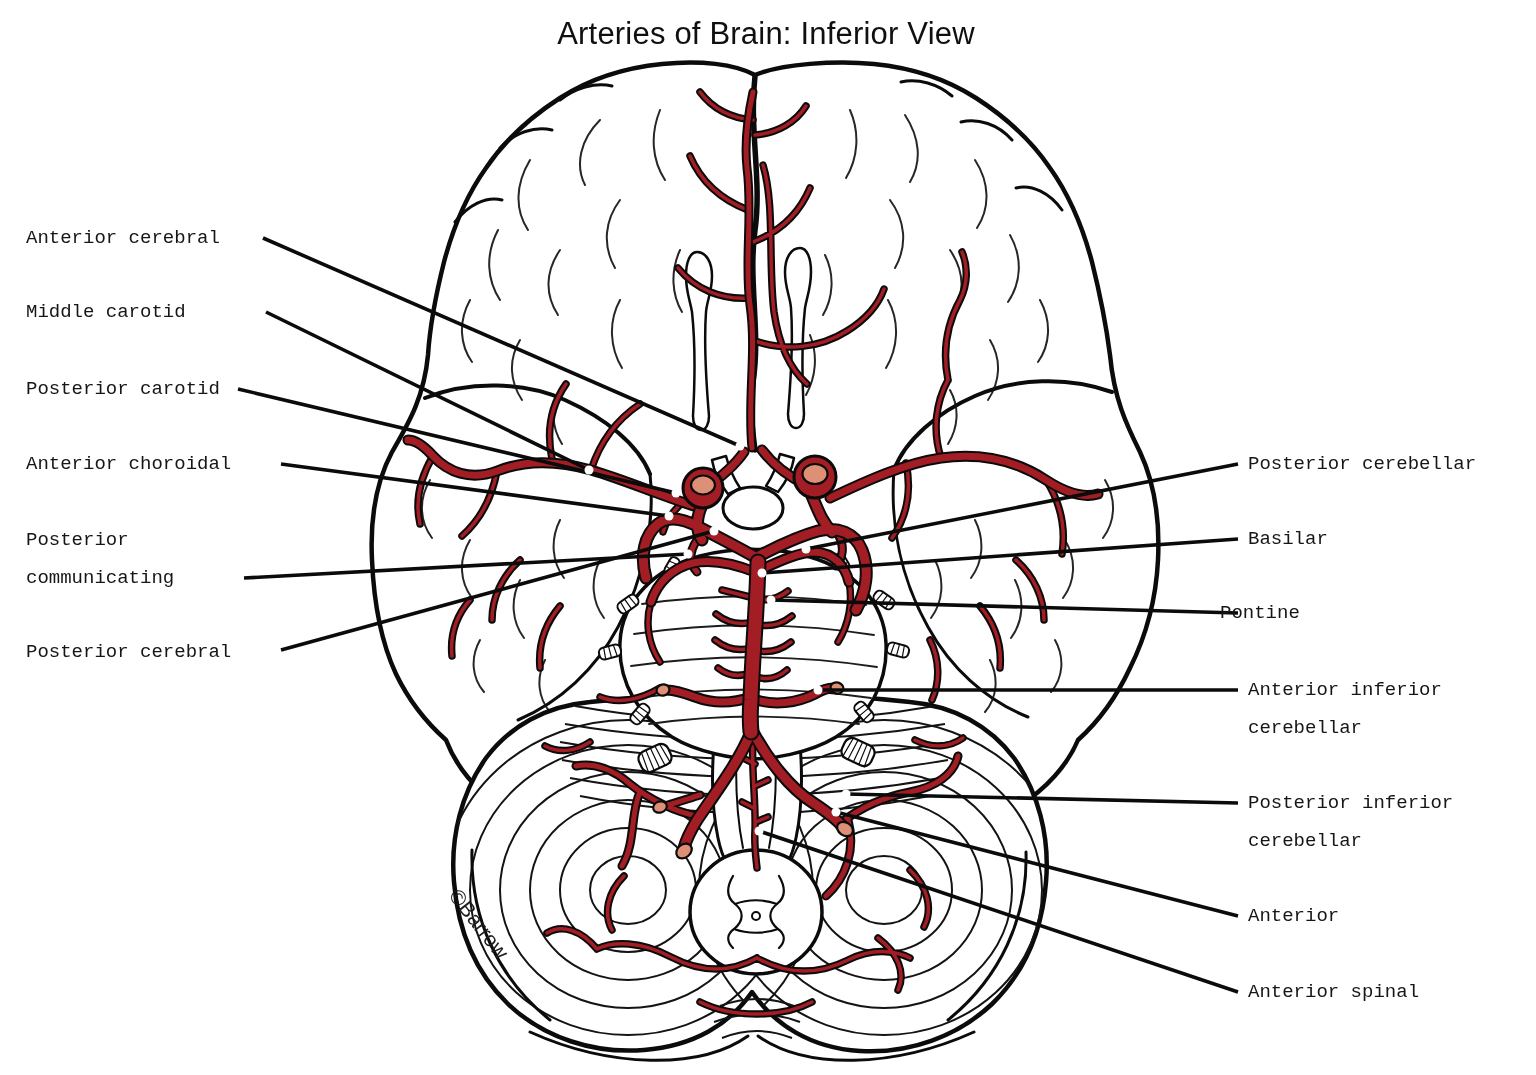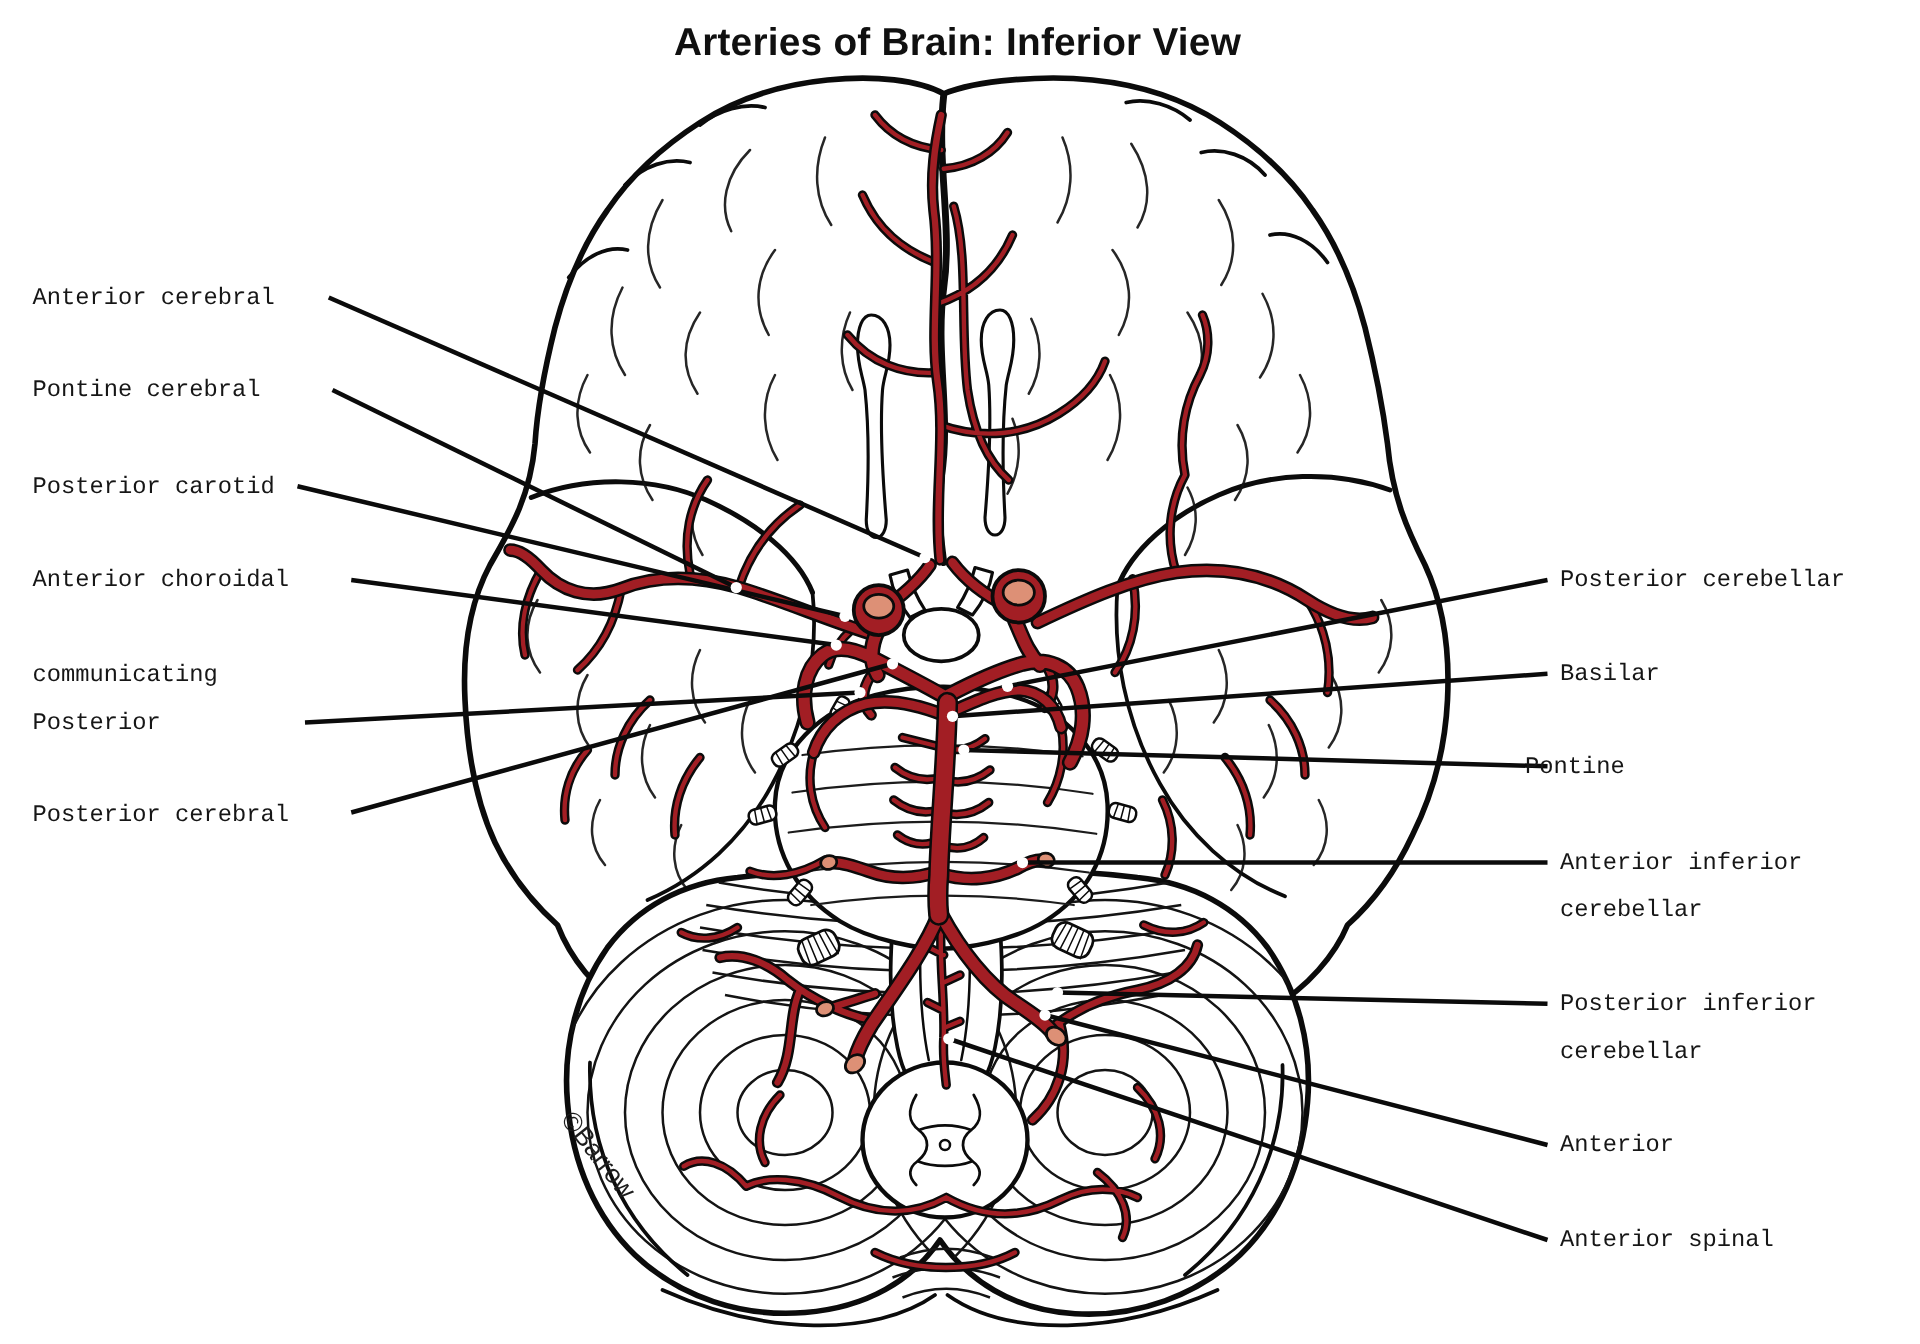--- a/index.html
+++ b/index.html
@@ -1,20 +1,20 @@
 <!DOCTYPE html>
 <html><head>
 <meta charset="utf-8">
 <style>
   html,body{margin:0;padding:0;background:#ffffff;}
   #stage{position:relative;width:1536px;height:1075px;background:#ffffff;overflow:hidden;
          font-family:"Liberation Sans",sans-serif;}
   #figure-svg{position:absolute;left:0;top:0;}
   .page-title{position:absolute;left:0;right:4px;top:16px;text-align:center;
-              font-size:31px;font-weight:700;color:#101010;letter-spacing:0.2px;}
+              font-size:31px;font-weight:400;color:#101010;letter-spacing:0.2px;}
   .lbl{position:absolute;font-size:19px;line-height:38px;color:#161616;white-space:nowrap;font-family:Liberation Mono, monospace;}
   .lbl span{display:block;}
   
   .ink{stroke:#0b0b0b;fill:none;stroke-linecap:round;stroke-linejoin:round;}
   .fillwhite{fill:#ffffff;}
   .gyri{stroke:#141414;stroke-width:2;fill:none;stroke-linecap:round;opacity:.92;}
   .vessel{stroke:#A21E24;fill:none;stroke-linecap:round;stroke-linejoin:round;}
   .vessel-outline{stroke:#0b0b0b;fill:none;stroke-linecap:round;stroke-linejoin:round;}
   .leader{stroke:#0b0b0b;stroke-width:3.6;fill:none;stroke-linecap:butt;}
   .dot{fill:#ffffff;stroke:none;}
@@ -361,31 +361,31 @@
 
   <text class="copyright-text" transform="translate(448,896) rotate(52)">©Barrow</text>
 </svg>
 
 <div class="page-title">Arteries of Brain: Inferior View</div>
 
 <div class="lbl" style="left:26px;top:219px">
   <span>Anterior cerebral</span>
     </div>
 <div class="lbl" style="left:26px;top:293px">
-  <span>Pontine cerebral</span>
+  <span>Middle carotid</span>
     </div>
 <div class="lbl" style="left:26px;top:370px">
   <span>Posterior carotid</span>
     </div>
 <div class="lbl" style="left:26px;top:445px">
   <span>Anterior choroidal</span>
     </div>
 <div class="lbl" style="left:26px;top:521px">
+  <span>Posterior</span>
   <span>communicating</span>
-  <span>Posterior</span>
     </div>
 <div class="lbl" style="left:26px;top:633px">
   <span>Posterior cerebral</span>
     </div>
 
 <div class="lbl" style="left:1248px;top:445px">
   <span>Posterior cerebellar</span>
     </div>
 <div class="lbl" style="left:1248px;top:520px">
   <span>Basilar</span>

